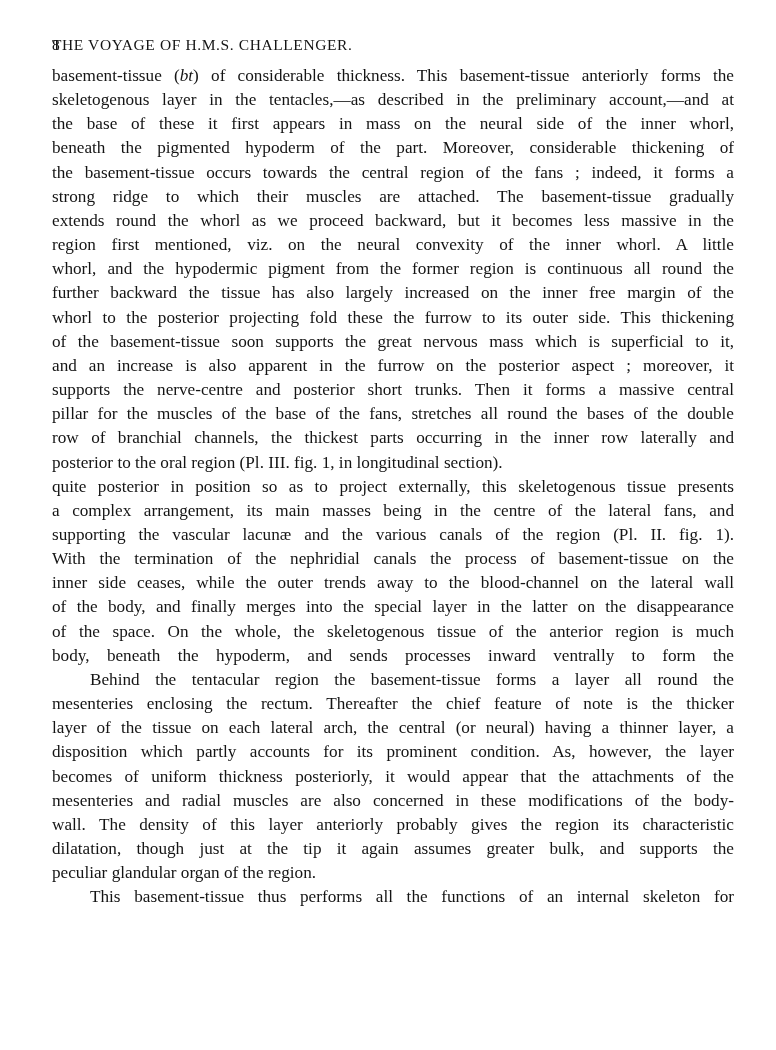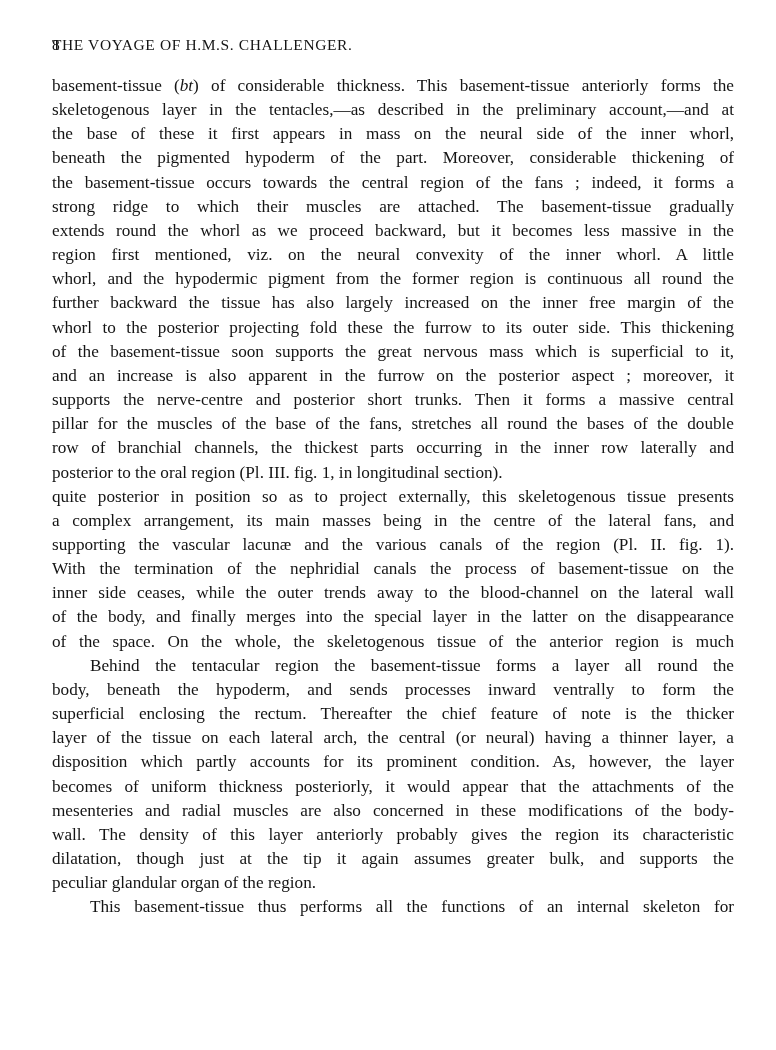--- a/index.html
+++ b/index.html
@@ -7,21 +7,21 @@
     .page {
       position: absolute; left: 52px; top: 36px; width: 682px;
       font-family: "Liberation Serif", "DejaVu Serif", serif;
       color: #141414;
     }
     .running-head {
       position: relative; height: 26px; font-size: 15.5px; letter-spacing: 0.6px;
     }
     .page-number { position: absolute; left: 0; top: 0; }
     .running-title { position: absolute; left: 0; right: 0; top: 0; text-align: left; }
-    .body-text { margin-top: 12px; }
+    .body-text { margin-top: 2px; }
     .para {
       margin: 0; font-size: 17.2px; line-height: 24.15px;
       text-align: justify; text-justify: inter-word;
     }
     .para.indent { text-indent: 38px; }
     .line { display: block; text-align: justify; text-align-last: justify; white-space: nowrap; }
     .line.last { text-align-last: left; }
     .line span { white-space: normal; }
     .line { overflow: visible; }
     i { font-style: italic; }
@@ -57,23 +57,23 @@
       <p class="para indent" style="text-indent: 0px;">
         <span class="line">quite posterior in position so as to project externally, this skeletogenous tissue presents</span>
         <span class="line">a complex arrangement, its main masses being in the centre of the lateral fans, and</span>
         <span class="line">supporting the vascular lacunæ and the various canals of the region (Pl. II. fig. 1).</span>
         <span class="line">With the termination of the nephridial canals the process of basement-tissue on the</span>
         <span class="line">inner side ceases, while the outer trends away to the blood-channel on the lateral wall</span>
         <span class="line">of the body, and finally merges into the special layer in the latter on the disappearance</span>
         <span class="line">of the space.  On the whole, the skeletogenous tissue of the anterior region is much</span>
       </p>
       <p class="para indent" style="text-indent: 0px;">
+        <span class="line">body, beneath the hypoderm, and sends processes inward ventrally to form the</span>
         <span class="line" style="padding-left: 38px;">Behind the tentacular region the basement-tissue forms a layer all round the</span>
-        <span class="line">body, beneath the hypoderm, and sends processes inward ventrally to form the</span>
-        <span class="line">superficial enclosing the rectum.  Thereafter the chief feature of note is the thicker</span>
+        <span class="line">mesenteries enclosing the rectum.  Thereafter the chief feature of note is the thicker</span>
         <span class="line">layer of the tissue on each lateral arch, the central (or neural) having a thinner layer, a</span>
         <span class="line">disposition which partly accounts for its prominent condition.  As, however, the layer</span>
         <span class="line">becomes of uniform thickness posteriorly, it would appear that the attachments of the</span>
         <span class="line">mesenteries and radial muscles are also concerned in these modifications of the body-</span>
         <span class="line">wall.  The density of this layer anteriorly probably gives the region its characteristic</span>
         <span class="line">dilatation, though just at the tip it again assumes greater bulk, and supports the</span>
         <span class="line last">peculiar glandular organ of the region.</span>
       </p>
       <p class="para indent" style="text-indent: 0px;">
         <span class="line" style="padding-left: 38px;">This basement-tissue thus performs all the functions of an internal skeleton for</span>

